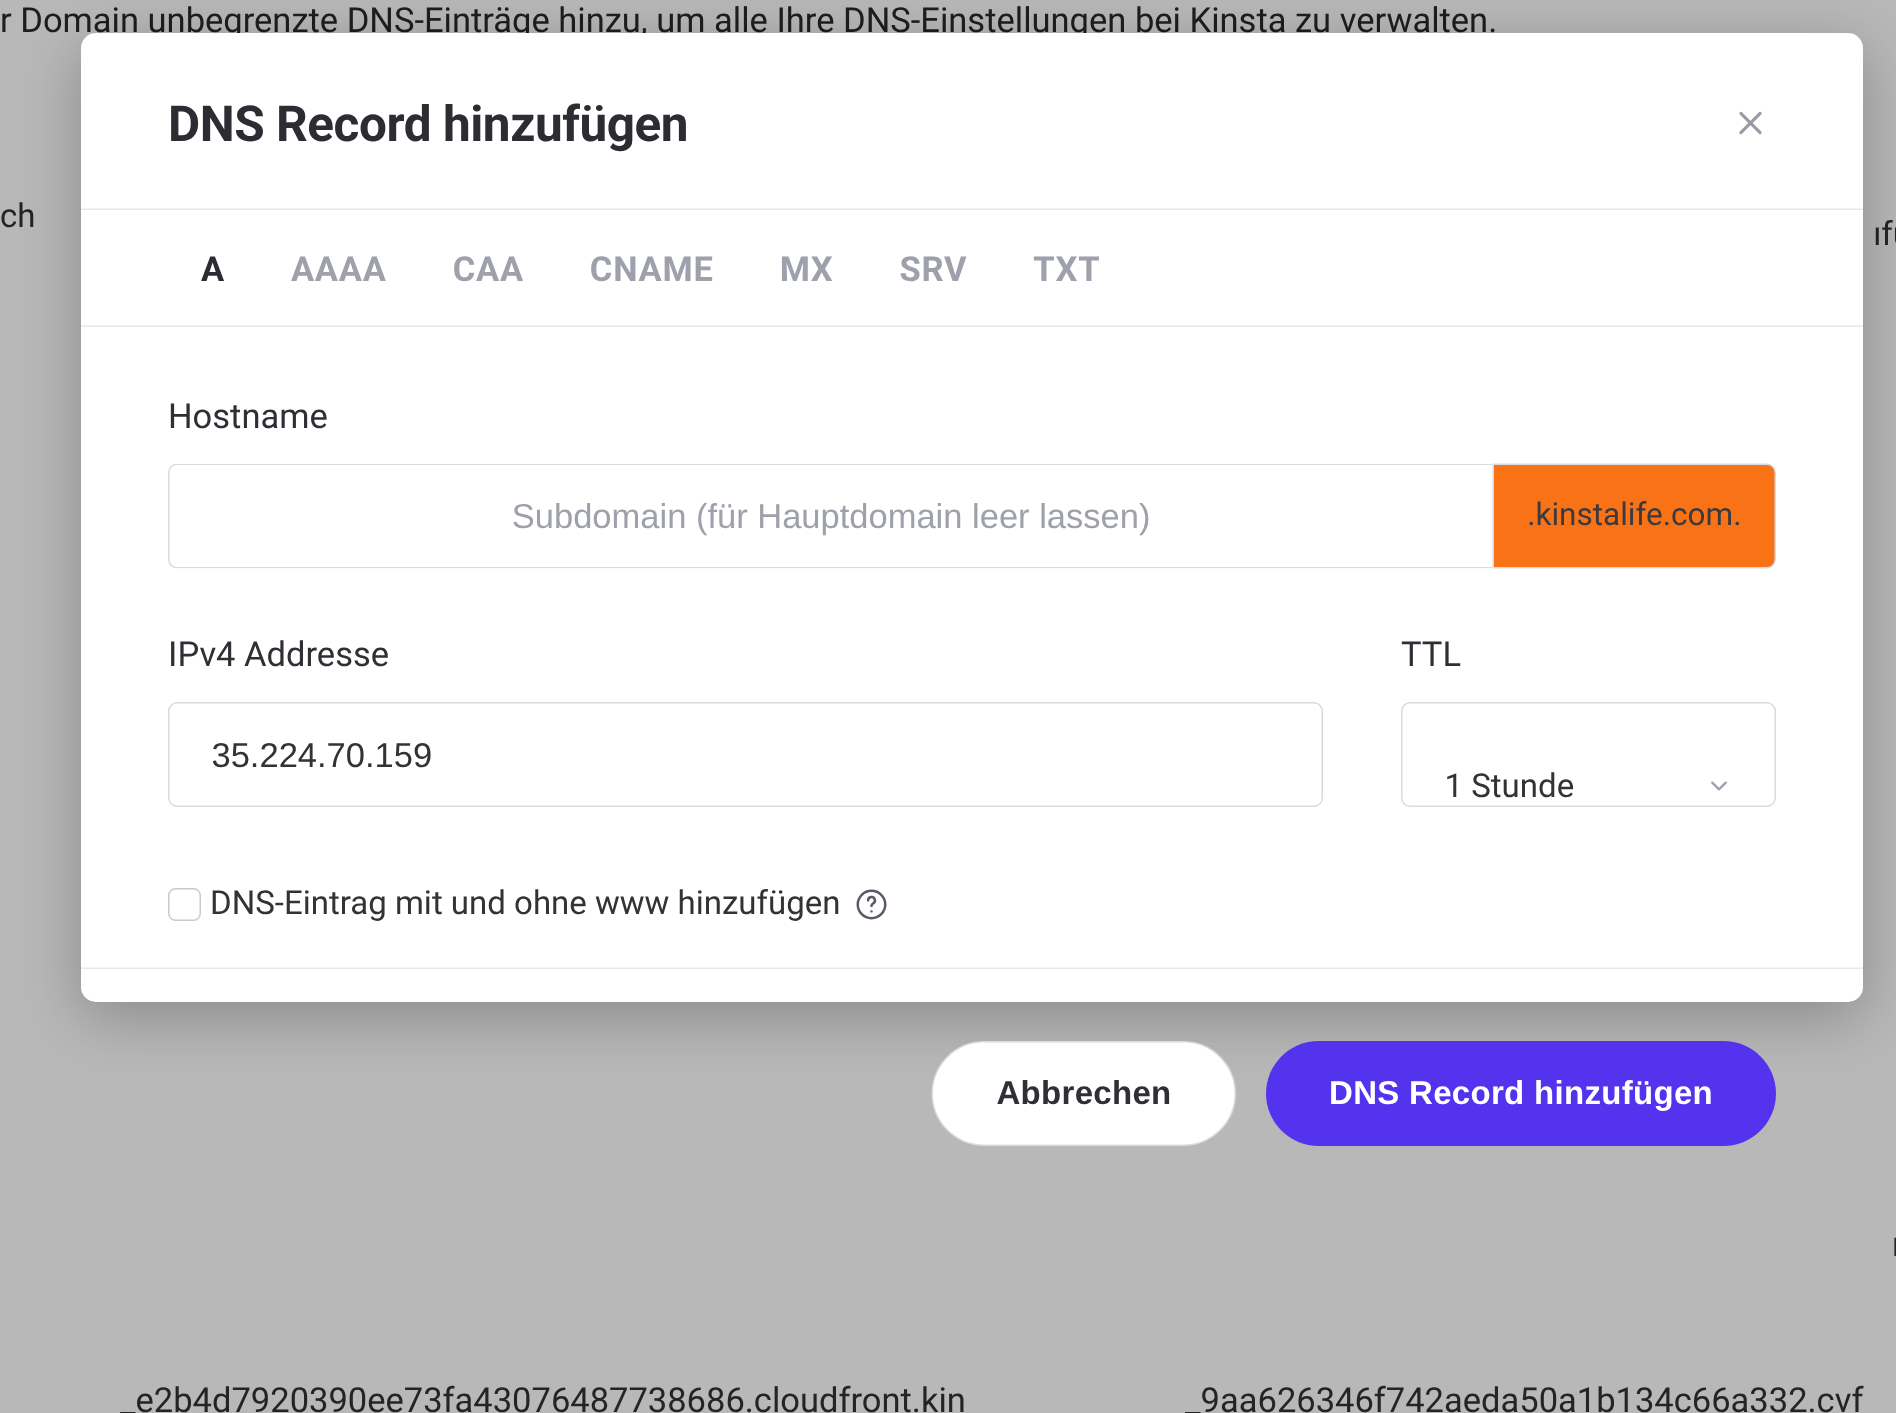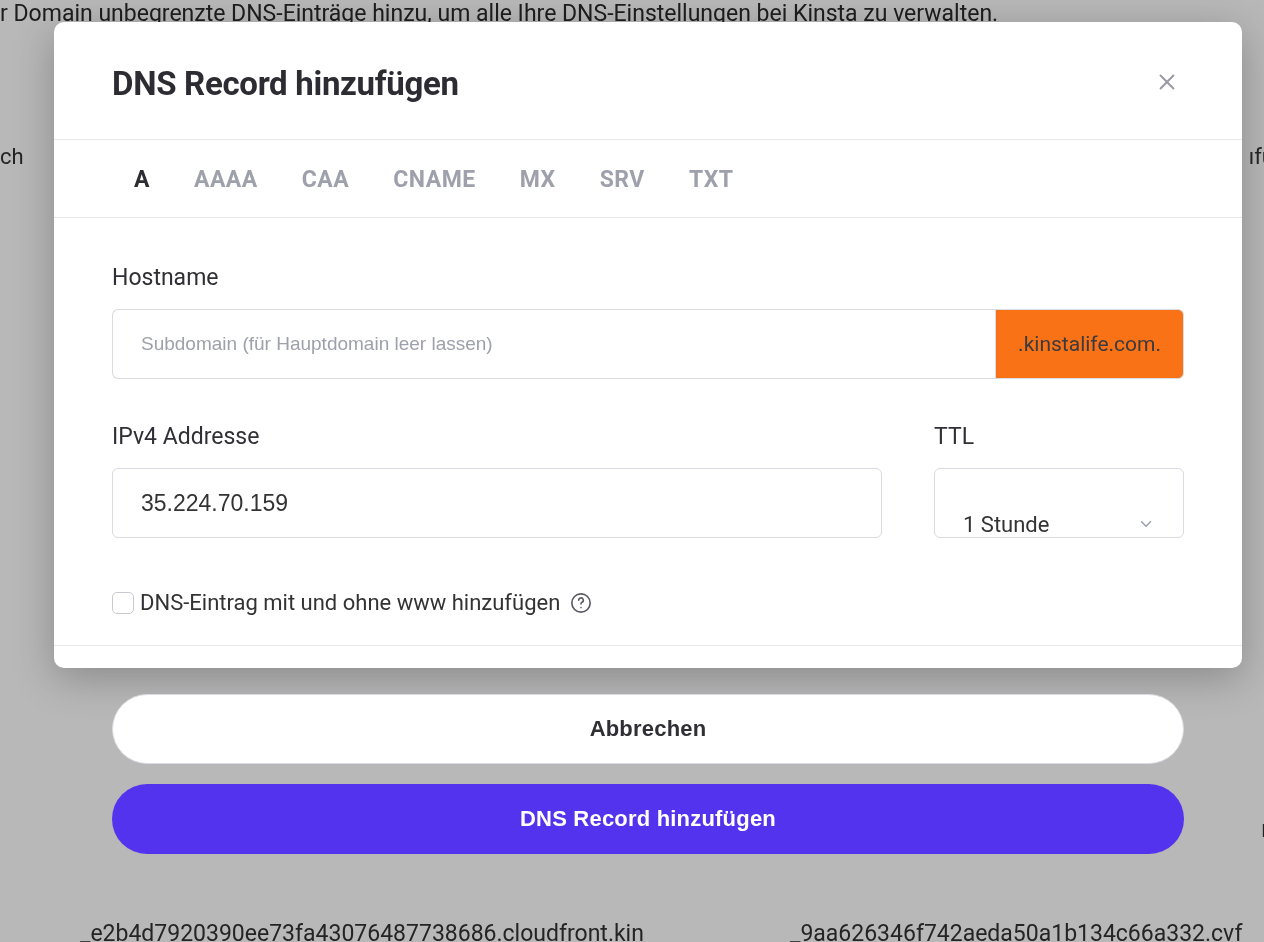--- a/index.html
+++ b/index.html
@@ -24,21 +24,21 @@
       top: -4px;
       left: 0;
       right: 0;
       padding-left: 0;
       font-size: 23px;
       color: #2a2a2a;
       white-space: nowrap;
     }
     .backdrop .bg-row1 {
       position: absolute;
-      top: 140px;
+      top: 128px;
       left: 0;
       font-size: 22px;
       color: #333;
     }
     .backdrop .bg-row1-right {
       position: absolute;
       top: 140px;
       right: -10px;
       font-size: 22px;
       color: #333;
@@ -138,23 +138,24 @@
       display: flex;
       margin-bottom: 44px;
     }
     .hostname-input {
       flex: 1;
       height: 70px;
       border: 1.5px solid #d9dae2;
       border-right: none;
       border-radius: 6px 0 0 6px;
       padding: 0 28px;
-      font-size: 19px;
+      font-size: 23px;
       color: #333;
       outline: none;
+      text-align: center;
     }
     .hostname-input::placeholder { color: #9ea0ac; }
     .hostname-suffix {
       display: flex;
       align-items: center;
       padding: 0 22px;
       background: #f97316;
       border: 1.5px solid #d9dae2;
       border-radius: 0 6px 6px 0;
       font-size: 21px;
@@ -223,21 +224,20 @@
       color: #5a5a66;
       display: inline-flex;
     }
     .help-icon svg { width: 22px; height: 22px; }
     .modal-footer {
       border-top: 1px solid #e8e8ec;
       padding: 48px 58px 56px;
       display: flex;
       justify-content: flex-end;
       gap: 20px;
-      flex-direction: column;
     }
     .btn {
       height: 70px;
       border-radius: 35px;
       padding: 0 42px;
       font-size: 22px;
       font-weight: 700;
       cursor: pointer;
       display: inline-flex;
       align-items: center;

